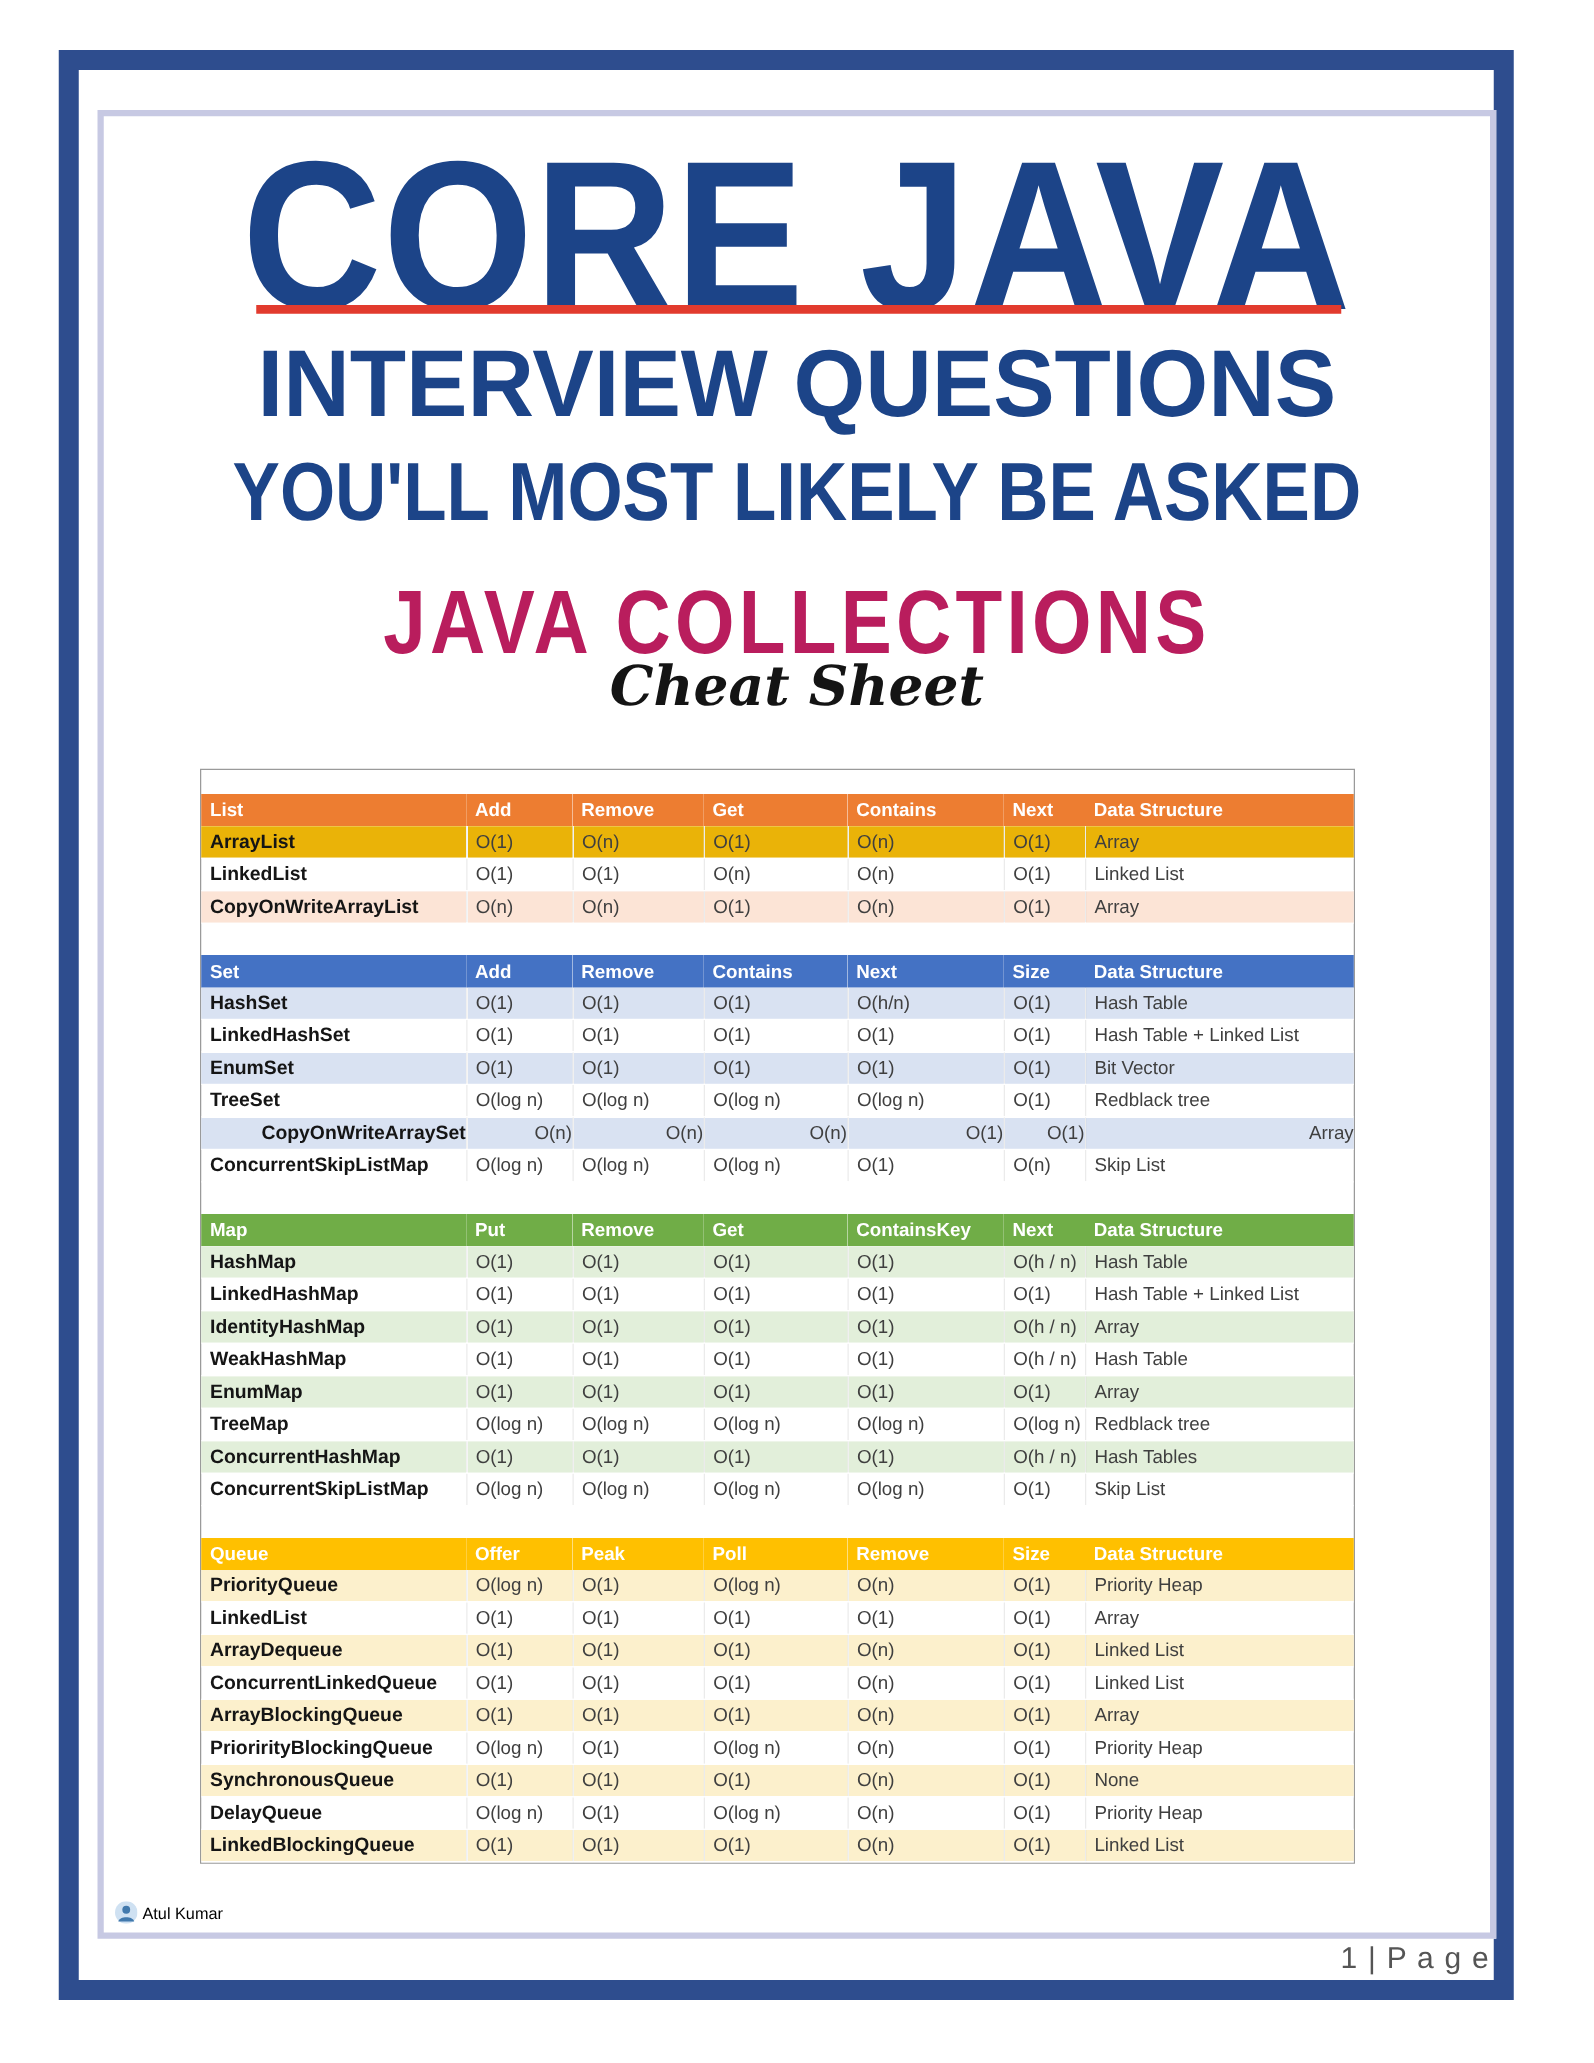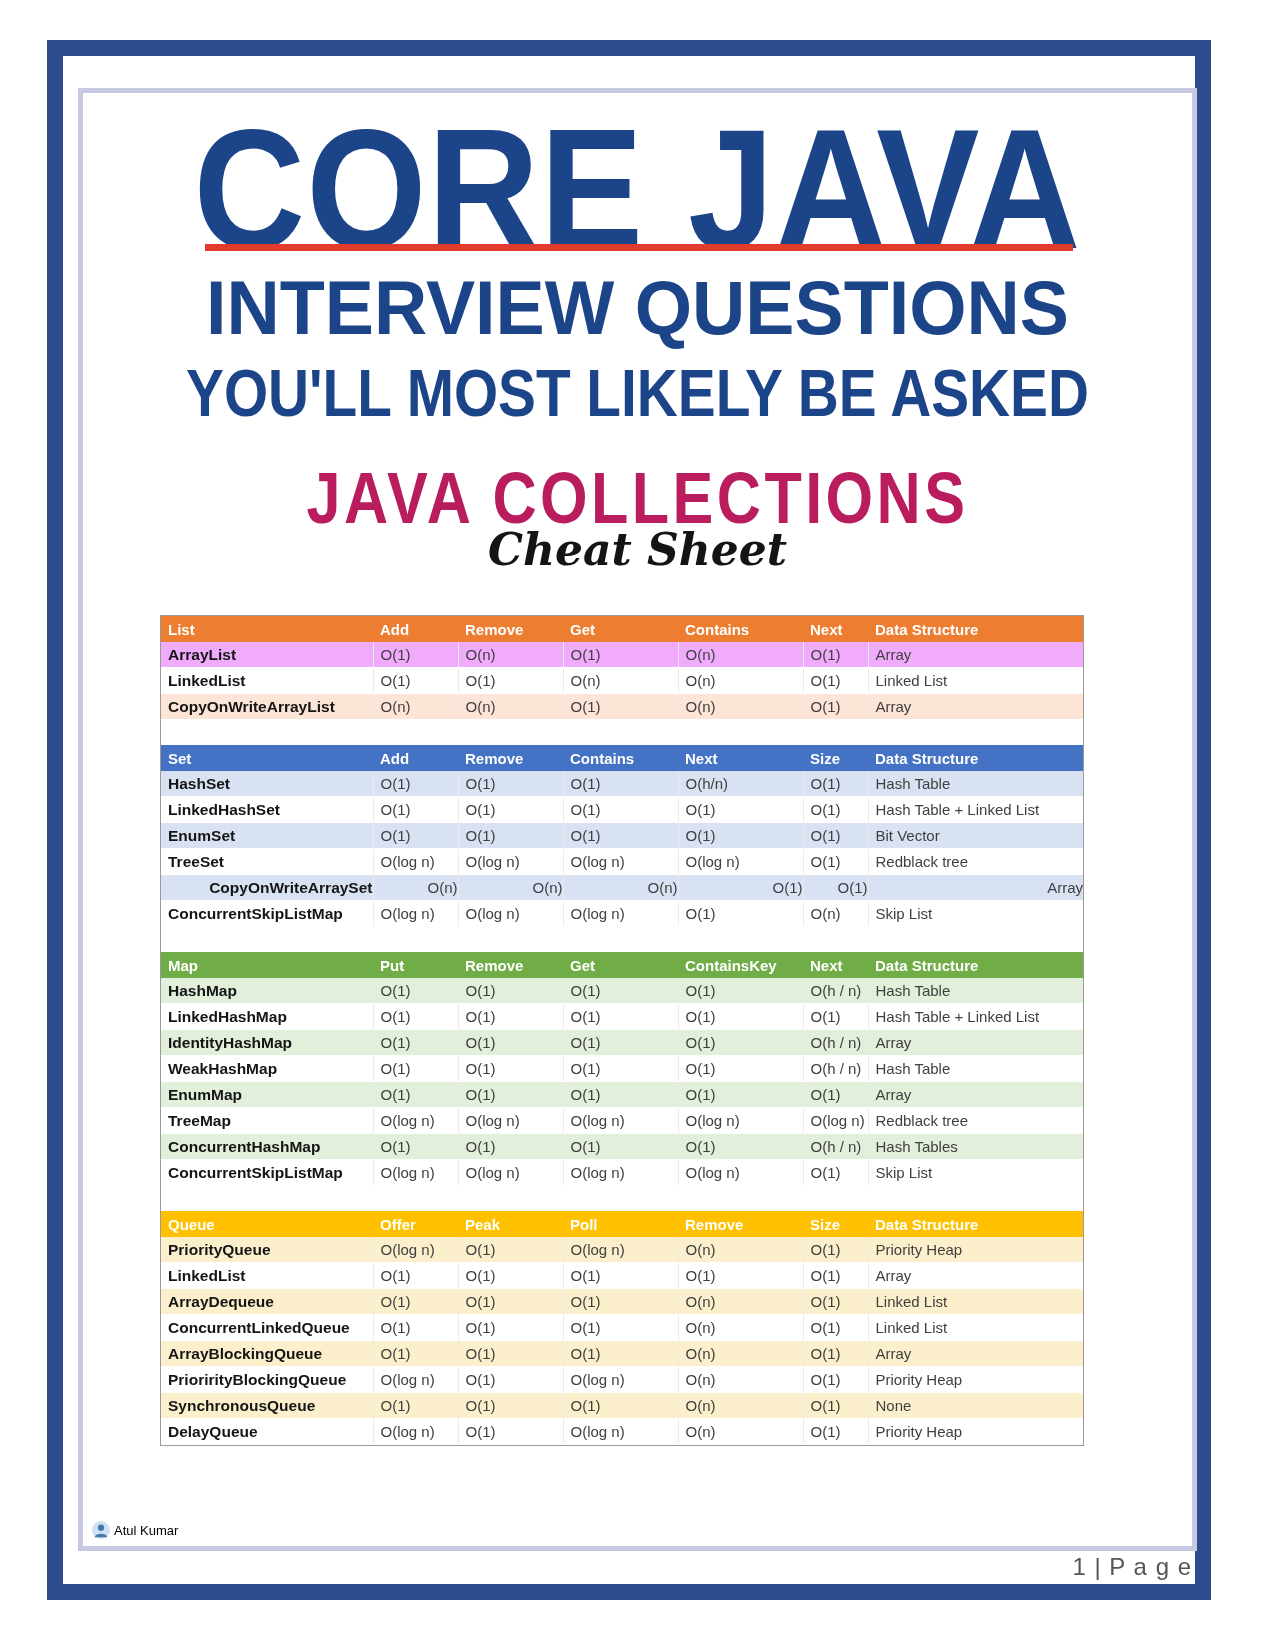--- a/index.html
+++ b/index.html
@@ -33,21 +33,21 @@
   .cheat { top: 528px; font-size: 44px; color: #141414; font-family: "DejaVu Serif", serif; font-style: italic; font-weight: bold; }
 
   .tables-wrap {
     position: absolute; left: 160px; top: 615px; width: 924px;
     border: 1px solid #9a9a9a;
     box-sizing: border-box;
     background: #ffffff;
   }
   .tbl-host { margin-bottom: 25px; }
   .tbl-host:last-child { margin-bottom: 0; }
-  table.cmp-table { border-collapse: collapse; table-layout: fixed; width: 100%; font-size: 15px; }
+  table.cmp-table { border-collapse: collapse; table-layout: fixed; width: 100%; font-size: 15px; margin-top: 19px; }
   table.cmp-table th {
     text-align: left; color: #ffffff; font-weight: bold;
     height: 26px; padding: 0 0 0 7px; font-size: 15px;
     white-space: nowrap; overflow: hidden;
   }
   table.cmp-table td {
     height: 25px; padding: 0 0 0 7px;
     white-space: nowrap; overflow: hidden;
     border-bottom: 1px solid rgba(255,255,255,0.9);
   }
@@ -91,21 +91,21 @@
             <th>List</th>
             <th>Add</th>
             <th>Remove</th>
             <th>Get</th>
             <th>Contains</th>
             <th>Next</th>
             <th>Data Structure</th>
           </tr>
         </thead>
         <tbody>
-          <tr style="background: #f0abfc;">
+          <tr style="background: #eab308;">
             <td class="name-cell">ArrayList</td>
             <td class="val-cell">O(1)</td>
             <td class="val-cell">O(n)</td>
             <td class="val-cell">O(1)</td>
             <td class="val-cell">O(n)</td>
             <td class="val-cell">O(1)</td>
             <td class="val-cell">Array</td>
           </tr>
           <tr>
             <td class="name-cell">LinkedList</td>
@@ -394,20 +394,29 @@
           </tr>
           <tr>
             <td class="name-cell">DelayQueue</td>
             <td class="val-cell">O(log n)</td>
             <td class="val-cell">O(1)</td>
             <td class="val-cell">O(log n)</td>
             <td class="val-cell">O(n)</td>
             <td class="val-cell">O(1)</td>
             <td class="val-cell">Priority Heap</td>
           </tr>
+          <tr style="background: rgb(252, 240, 204);">
+            <td class="name-cell">LinkedBlockingQueue</td>
+            <td class="val-cell">O(1)</td>
+            <td class="val-cell">O(1)</td>
+            <td class="val-cell">O(1)</td>
+            <td class="val-cell">O(n)</td>
+            <td class="val-cell">O(1)</td>
+            <td class="val-cell">Linked List</td>
+          </tr>
         </tbody>
       </table>
     </div>
 </div>
 
 <div class="brand">
   <span style="display:inline-flex;">
     <svg width="18" height="18" viewBox="0 0 24 24">
       <circle cx="12" cy="12" r="12" fill="#cfe1f2"></circle>
       <circle cx="12" cy="9" r="4.2" fill="#4179ad"></circle>

